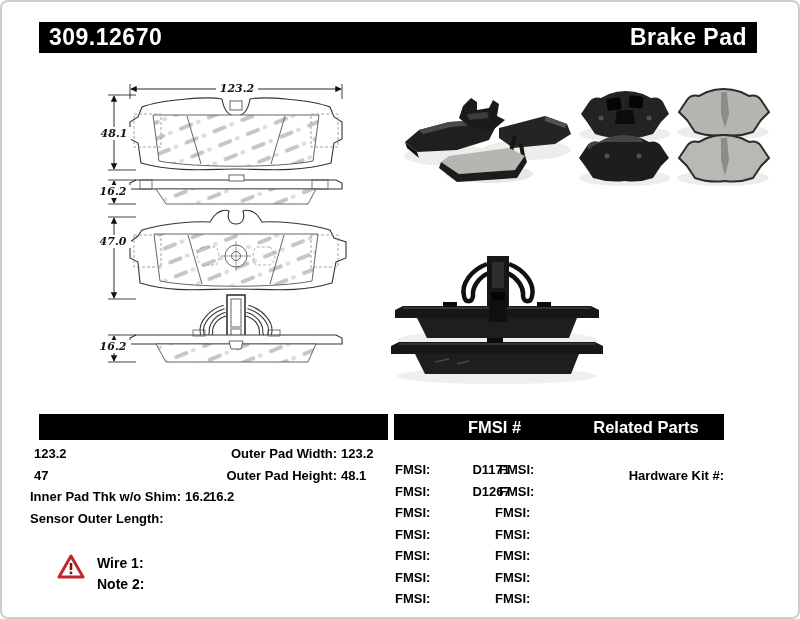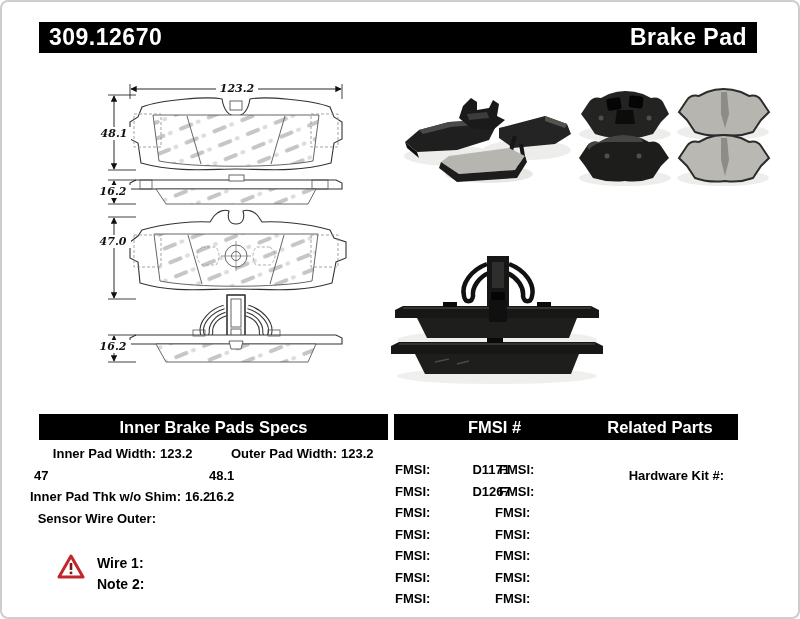--- a/index.html
+++ b/index.html
@@ -9,21 +9,21 @@
   
   .hdr{position:absolute;left:37px;top:20px;width:718px;height:31px;background:#000;
        display:flex;align-items:center;justify-content:space-between;padding:0 10px;box-sizing:border-box;}
   .hdr .pn,.hdr .ttl{color:#fff;font-weight:bold;font-size:23px;letter-spacing:0.5px;}
   
   .bar{position:absolute;top:412px;height:26px;background:#000;color:#fff;
        display:flex;align-items:center;justify-content:center;font-weight:bold;font-size:16.5px;}
   .bar.split span{flex:1;text-align:center;}
   #bar-specs{left:37px;width:349px;}
   #bar-fmsi{left:392px;width:201px;}
-  #bar-rel{left:580px;width:156px;}
+  #bar-rel{left:566px;width:156px;}
   .col{position:absolute;top:441px;font-size:13px;font-weight:bold;}
   .srow{height:21.5px;line-height:21.5px;display:flex;white-space:pre;}
   .srow .lab{flex:1;text-align:right;}
   .srow .val{width:36px;text-align:left;padding-left:4px;}
   #col-inner{left:28px;width:166px;}
   #col-outer{left:203px;width:172px;}
   #col-fmsi{left:393px;width:200px;}
   .frow{height:21.5px;line-height:21.5px;display:flex;}
   .fcell{width:104px;display:flex;margin-top:16px;}
   .fcell .flab{width:38px;}
@@ -205,53 +205,52 @@
     <rect x="102" y="50" width="18" height="22" fill="#101010"></rect>
 
     <path d="M4,96 L12,92 L208,92 L216,96 L216,104 L4,104 Z" fill="#171716"></path>
     <line x1="12" y1="94" x2="208" y2="94" stroke="#3f3f3d" stroke-width="1.5"></line>
     <rect x="100" y="88" width="16" height="5" fill="#0a0a0a"></rect>
     <path d="M28,104 L192,104 L184,124 L38,124 Z" fill="#1e1e1d"></path>
     <path d="M48,112 l14,-3 M70,114 l12,-3" stroke="#494947" stroke-width="1.5"></path>
   </svg>
 
   <div id="bar-specs" class="bar split">
-    <span>Inner Brake Pads Specs</span>
   </div>
   <div id="bar-fmsi" class="bar">
     <span>FMSI #</span>
   </div>
   <div id="bar-rel" class="bar">
     <span>Related Parts</span>
   </div>
 
   <div id="col-inner" class="col">
     <div class="srow">
-      <span class="lab">Inner Pad Width:</span>
       <span class="val">123.2</span>
     </div>
     <div class="srow">
       <span class="val">47</span>
     </div>
     <div class="srow">
       <span class="lab">Inner Pad Thk w/o Shim:</span>
       <span class="val">16.2</span>
     </div>
     <div class="srow">
-      <span class="lab">Sensor Wire Outer:</span>
+      <span class="lab">Sensor Outer Length:</span>
       <span class="val"></span>
     </div>
   </div>
 
   <div id="col-outer" class="col">
     <div class="srow">
       <span class="lab">Outer Pad Width:</span>
       <span class="val">123.2</span>
     </div>
     <div class="srow">
+      <span class="lab">Outer Pad Height:</span>
       <span class="val">48.1</span>
     </div>
     <div class="srow">
       <span class="val">16.2</span>
     </div>
   </div>
 
   <div id="col-fmsi" class="col">
     <div class="frow">
       <span class="fcell">

